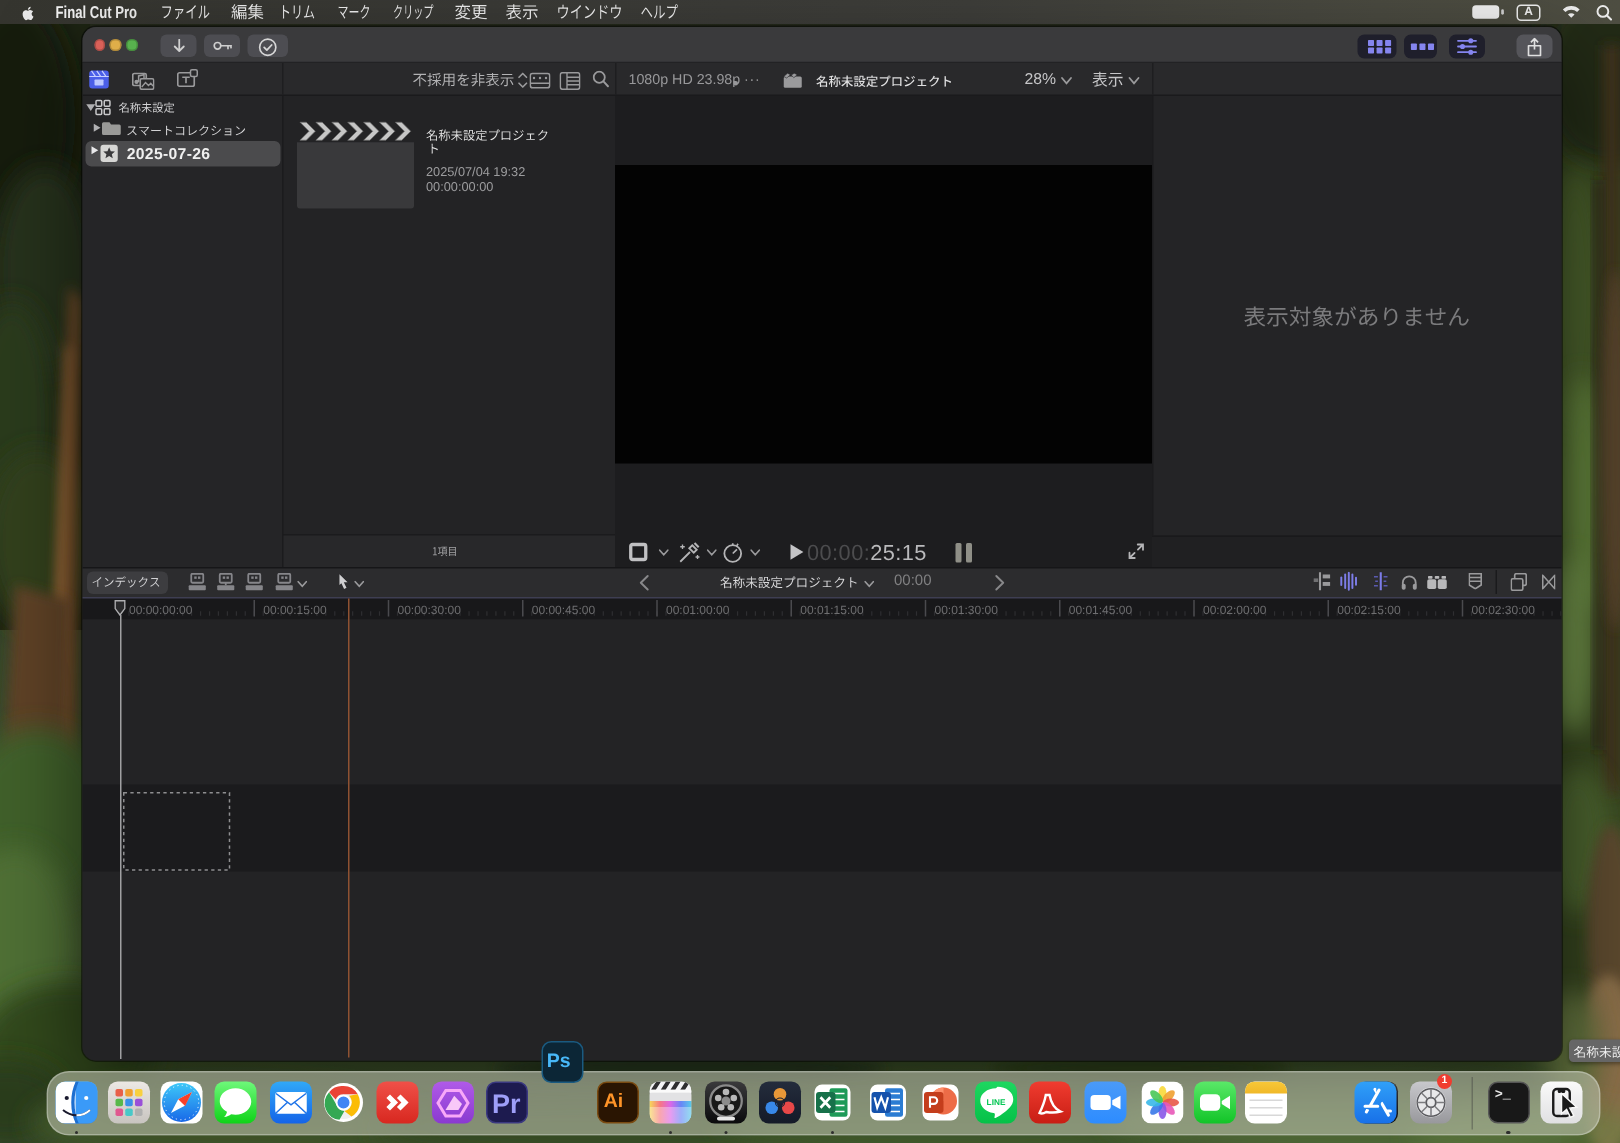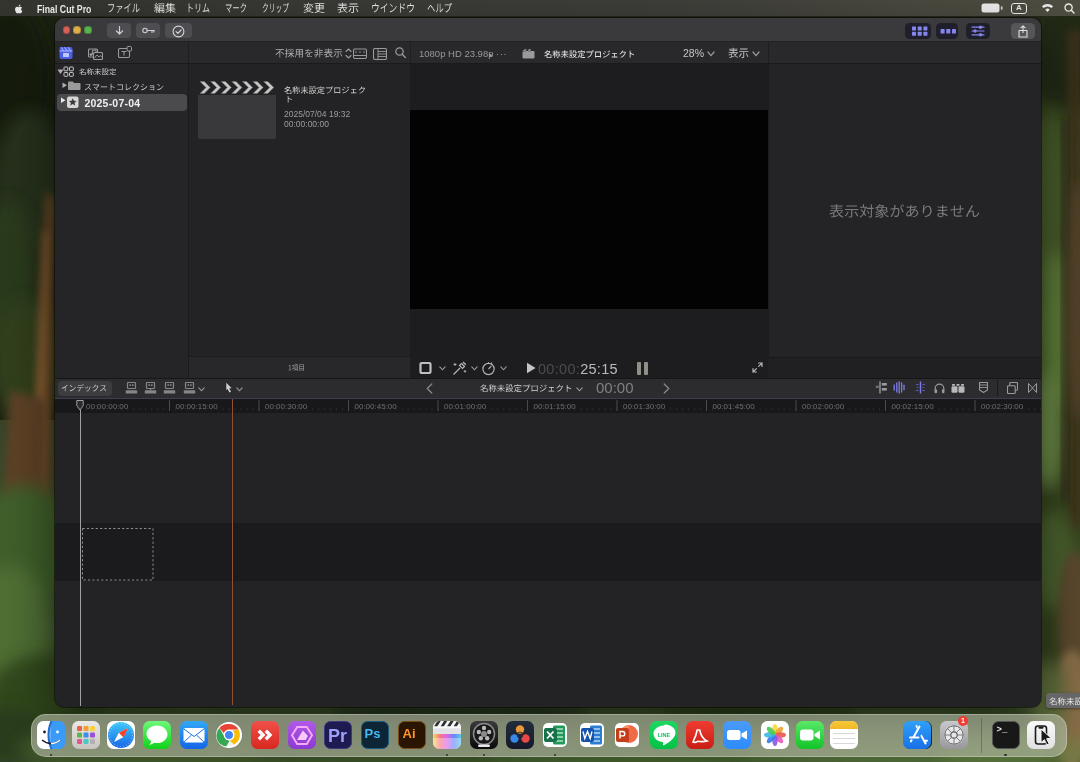--- a/index.html
+++ b/index.html
@@ -237,21 +237,21 @@
   </svg>
 <svg style="position:absolute;left:84px;top:81.5px;" width="82" height="11" viewBox="0 0 82 11">
     <path d="M6.4 2.6 6 2.3C5.9 2.4 5.7 2.4 5.4 2.4C5.1 2.4 2.6 2.4 2.3 2.4C2.1 2.4 1.6 2.4 1.5 2.4V3.1C1.6 3.1 2 3 2.3 3.0C2.6 3 5.1 3 5.4 3.0C5.2 3.7 4.6 4.6 4.1 5.3C3.3 6.2 2.1 7.1 0.8 7.6L1.3 8.2C2.5 7.6 3.6 6.8 4.4 5.8C5.2 6.6 6.1 7.5 6.6 8.2L7.2 7.7C6.7 7.1 5.7 6.1 4.9 5.3C5.4 4.6 5.9 3.7 6.2 3.0C6.2 2.9 6.4 2.7 6.4 2.6Z M11.7 6.7C12.2 7.2 12.8 8 13.1 8.4L13.7 7.9C13.4 7.5 12.8 6.9 12.3 6.4C13.6 5.4 14.7 4.1 15.2 3.2C15.3 3.1 15.4 3 15.4 2.9L14.9 2.5C14.8 2.6 14.6 2.6 14.4 2.6C13.6 2.6 10 2.6 9.6 2.6C9.4 2.6 9 2.6 8.8 2.5V3.2C9 3.2 9.3 3.2 9.6 3.2C10.1 3.2 13.6 3.2 14.3 3.2C13.9 3.9 13 5.1 11.8 6.0C11.3 5.5 10.6 5 10.4 4.7L9.8 5.2C10.3 5.4 11.2 6.2 11.7 6.7Z M16.8 4.5V5.3C17.1 5.3 17.5 5.3 17.9 5.3C18.5 5.3 21.7 5.3 22.3 5.3C22.7 5.3 23 5.3 23.2 5.3V4.5C23 4.6 22.7 4.6 22.3 4.6C21.7 4.6 18.5 4.6 17.9 4.6C17.5 4.6 17.1 4.6 16.8 4.5Z M26.7 7.3C26.7 7.6 26.7 8 26.6 8.2H27.4C27.4 8 27.4 7.5 27.4 7.3L27.4 4.7C28.2 4.9 29.6 5.5 30.5 5.9L30.8 5.3C29.9 4.8 28.4 4.3 27.4 3.9V2.6C27.4 2.4 27.4 2.1 27.4 1.8H26.6C26.7 2.1 26.7 2.4 26.7 2.6C26.7 3.3 26.7 6.8 26.7 7.3Z M33.3 6.9V7.7C33.5 7.6 33.8 7.6 34.2 7.6H38.1L38.1 8.1H38.8C38.8 7.9 38.8 7.6 38.8 7.3V3.2C38.8 3 38.8 2.7 38.8 2.5C38.6 2.6 38.4 2.6 38.2 2.6H34.2C34 2.6 33.6 2.5 33.4 2.5V3.2C33.6 3.2 34 3.2 34.3 3.2H38.1V7.0H34.2C33.8 7 33.5 7 33.3 6.9Z M41.8 7.7 42.2 8.1C42.4 8.1 42.5 8 42.6 8.0C44.6 7.4 46.2 6.4 47.3 5.1L46.9 4.6C45.9 5.9 44 6.9 42.5 7.3C42.5 6.9 42.5 3.5 42.5 2.8C42.5 2.5 42.5 2.2 42.6 2.0H41.8C41.8 2.2 41.9 2.6 41.9 2.8C41.9 3.5 41.9 6.9 41.9 7.4C41.9 7.5 41.8 7.6 41.8 7.7Z M52.3 1.8 51.6 1.5C51.5 1.8 51.4 2 51.3 2.2C51 2.9 50.2 4.1 48.8 4.9L49.3 5.3C50.2 4.7 50.9 4 51.4 3.3H54.1C53.9 4.1 53.4 5.1 52.8 5.8C52.1 6.7 51.1 7.4 49.6 7.8L50.2 8.4C51.7 7.8 52.6 7.1 53.4 6.2C54.1 5.3 54.6 4.2 54.8 3.4C54.8 3.3 54.9 3.1 55 3.0L54.4 2.7C54.3 2.7 54.1 2.8 53.9 2.8H51.7L51.9 2.4C52 2.3 52.2 2 52.3 1.8Z M58.4 1.9 58 2.4C58.5 2.7 59.4 3.2 59.8 3.5L60.1 3.0C59.8 2.7 58.9 2.1 58.4 1.9ZM57.2 7.6 57.6 8.2C58.3 8.1 59.4 7.7 60.2 7.2C61.5 6.5 62.6 5.4 63.3 4.4L62.9 3.7C62.3 4.8 61.2 5.9 59.9 6.6C59.1 7.1 58.1 7.4 57.2 7.6ZM57.2 3.7 56.8 4.2C57.3 4.4 58.2 5 58.6 5.3L59 4.7C58.6 4.5 57.7 3.9 57.2 3.7Z M65.7 7.5V8.1C65.8 8.1 66.1 8.1 66.4 8.1H69.6L69.6 8.4H70.2C70.2 8.3 70.2 8.1 70.2 8.0C70.2 7.3 70.2 4.3 70.2 4.0C70.2 3.9 70.2 3.7 70.2 3.6C70.1 3.6 69.9 3.6 69.7 3.6C69 3.6 67 3.6 66.6 3.6C66.4 3.6 65.9 3.6 65.8 3.6V4.2C65.9 4.2 66.4 4.2 66.6 4.2C67 4.2 69.3 4.2 69.6 4.2V5.5H66.7C66.4 5.5 66.1 5.5 66 5.5V6.1C66.1 6.1 66.4 6.1 66.7 6.1H69.6V7.5H66.3C66.1 7.5 65.8 7.5 65.7 7.5Z M73.8 2.1 73.4 2.6C74 3 75 3.9 75.4 4.3L75.9 3.8C75.4 3.3 74.4 2.5 73.8 2.1ZM73.1 7.5 73.6 8.2C74.9 7.9 75.9 7.4 76.7 6.9C77.9 6.2 78.8 5.1 79.4 4.1L79 3.4C78.5 4.4 77.6 5.6 76.3 6.3C75.6 6.8 74.5 7.3 73.1 7.5Z" fill="#d2d2d4"></path>
   </svg>
 <div class="abs" style="left:56.5px;top:94px;width:130px;height:17px;background:#4b4b4d;border-radius:4px"></div>
 <svg class="abs" style="left:60px;top:96px" width="26" height="13" viewBox="0 0 26 13">
 <path d="M1 1.5l4.5 2.7L1 6.9z" fill="#e8e8ea"></path>
 <rect x="7" y="0.5" width="11.5" height="11.5" rx="2" fill="#d6d6d4"></rect>
 <path d="M12.75 2.2l1.1 2.6 2.8.2-2.1 1.8.65 2.7-2.45-1.5-2.45 1.5.65-2.7-2.1-1.8 2.8-.2z" fill="#3a3a3c"></path>
 </svg>
-<div class="abs" style="left:84.5px;top:97.5px;font-size:10.5px;font-weight:bold;color:#f0f0f0;letter-spacing:0.2px;line-height:11px">2025-07-04</div>
+<div class="abs" style="left:84.5px;top:97.5px;font-size:10.5px;font-weight:bold;color:#f0f0f0;letter-spacing:0.2px;line-height:11px">2025-07-26</div>
 <div class="abs" style="left:198px;top:80px;width:78px;height:59px;background:#39393b;border-radius:2px"></div>
 <svg class="abs" style="left:198px;top:80px" width="78" height="15" viewBox="0 0 78 15">
     <rect width="78" height="15" fill="#232325"></rect>
     <path d="M2.0 1.5 L8.0 7.5 L2.0 13.5 L6.2 13.5 L12.2 7.5 L6.2 1.5 Z" fill="#c6c6c6" stroke="#6a6a6a" stroke-width="0.5"></path>
     <path d="M12.6 1.5 L18.6 7.5 L12.6 13.5 L16.8 13.5 L22.799999999999997 7.5 L16.8 1.5 Z" fill="#c6c6c6" stroke="#6a6a6a" stroke-width="0.5"></path>
     <path d="M23.2 1.5 L29.2 7.5 L23.2 13.5 L27.4 13.5 L33.4 7.5 L27.4 1.5 Z" fill="#c6c6c6" stroke="#6a6a6a" stroke-width="0.5"></path>
     <path d="M33.8 1.5 L39.8 7.5 L33.8 13.5 L38.0 13.5 L44.0 7.5 L38.0 1.5 Z" fill="#c6c6c6" stroke="#6a6a6a" stroke-width="0.5"></path>
     <path d="M44.4 1.5 L50.4 7.5 L44.4 13.5 L48.6 13.5 L54.599999999999994 7.5 L48.6 1.5 Z" fill="#c6c6c6" stroke="#6a6a6a" stroke-width="0.5"></path>
     <path d="M55.0 1.5 L61.0 7.5 L55.0 13.5 L59.2 13.5 L65.2 7.5 L59.2 1.5 Z" fill="#c6c6c6" stroke="#6a6a6a" stroke-width="0.5"></path>
     <path d="M65.6 1.5 L71.6 7.5 L65.6 13.5 L69.8 13.5 L75.8 7.5 L69.8 1.5 Z" fill="#c6c6c6" stroke="#6a6a6a" stroke-width="0.5"></path>
@@ -345,21 +345,21 @@
   </svg>
 <svg class="abs" style="left:426px;top:382.5px" width="7" height="11" viewBox="0 0 7 11">
     <path d="M5.8 1 1.2 5.5 5.8 10" stroke="#88888a" stroke-width="1.3" fill="none" stroke-linecap="round" stroke-linejoin="round"></path>
   </svg>
 <svg style="position:absolute;left:479.5px;top:383.0px;" width="94" height="11" viewBox="0 0 94 11">
     <path d="M3.2 1.3C2.7 2.2 1.7 3.3 0.3 4.1C0.5 4.2 0.7 4.4 0.8 4.6C1.2 4.3 1.5 4.1 1.9 3.8C2.4 4.2 3 4.7 3.4 5.2C2.5 5.9 1.4 6.5 0.3 6.8C0.4 6.9 0.6 7.2 0.6 7.4C1.3 7.1 2 6.8 2.7 6.4V9.1H3.4V8.7H6.8V9.1H7.5V5.5H4.0C5 4.7 5.8 3.6 6.3 2.4L5.9 2.2L5.8 2.2H3.4C3.6 1.9 3.7 1.7 3.9 1.5ZM6.8 8.2H3.4V6.1H6.8ZM2.9 2.8H5.4C5.1 3.5 4.5 4.1 3.9 4.7C3.5 4.3 2.9 3.8 2.3 3.4C2.5 3.2 2.7 3 2.9 2.8Z M12.7 4.7C12.5 5.7 12.2 6.7 11.7 7.4C11.9 7.5 12.1 7.6 12.2 7.7C12.7 7 13.1 5.9 13.4 4.8ZM15.1 4.8C15.5 5.7 15.8 6.9 16 7.6L16.5 7.5C16.4 6.7 16.1 5.5 15.7 4.6ZM12.9 1.4C12.7 2.3 12.3 3.3 11.9 4.0V3.7H10.8V2.3C11.2 2.2 11.6 2.1 11.9 1.9L11.4 1.5C10.8 1.7 9.7 2 8.8 2.2C8.8 2.3 8.9 2.5 8.9 2.6C9.3 2.6 9.8 2.5 10.2 2.4V3.7H8.8V4.3H10.1C9.8 5.3 9.2 6.4 8.6 7.0C8.7 7.1 8.9 7.4 9 7.5C9.4 7 9.8 6.2 10.2 5.3V9.1H10.8V5.4C11.1 5.8 11.4 6.2 11.6 6.5L11.9 6.0C11.8 5.8 11 5 10.8 4.8V4.3H11.7L11.5 4.5C11.7 4.6 12 4.7 12.1 4.8C12.4 4.4 12.6 4 12.9 3.4H13.9V8.3C13.9 8.4 13.9 8.4 13.8 8.4C13.7 8.4 13.3 8.4 12.9 8.4C13 8.6 13.1 8.9 13.1 9.1C13.7 9.1 14 9 14.3 8.9C14.5 8.8 14.6 8.6 14.6 8.3V3.4H16.4V2.8H13.1C13.2 2.4 13.4 1.9 13.5 1.5Z M20.7 1.4V2.7H17.9V3.3H20.7V4.8H17.3V5.4H20.3C19.5 6.5 18.3 7.6 17.1 8.1C17.2 8.2 17.4 8.4 17.5 8.6C18.7 8 19.8 7 20.7 5.9V9.1H21.3V5.9C22.1 7 23.3 8 24.5 8.6C24.6 8.4 24.8 8.2 24.9 8.1C23.7 7.6 22.5 6.5 21.7 5.4H24.7V4.8H21.3V3.3H24.1V2.7H21.3V1.4Z M25.9 3.9V4.4H28.4V3.9ZM26 1.6V2.1H28.4V1.6ZM25.9 5.0V5.5H28.4V5.0ZM25.5 2.7V3.3H28.7V2.7ZM29.4 1.6V2.6C29.4 3.2 29.2 3.9 28.4 4.4C28.6 4.5 28.8 4.7 28.9 4.9C29.8 4.3 30 3.4 30 2.6V2.2H31.4V3.7C31.4 4.3 31.6 4.4 32.1 4.4C32.2 4.4 32.6 4.4 32.7 4.4C33.1 4.4 33.3 4.2 33.3 3.2C33.2 3.2 32.9 3.1 32.8 3.0C32.8 3.8 32.8 3.9 32.6 3.9C32.5 3.9 32.2 3.9 32.2 3.9C32 3.9 32 3.9 32 3.7V1.6ZM28.8 5.0V5.6H32.0C31.8 6.2 31.4 6.8 30.9 7.2C30.4 6.7 30.1 6.2 29.8 5.6L29.3 5.8C29.6 6.5 29.9 7.1 30.5 7.6C29.9 8 29.2 8.3 28.5 8.5C28.6 8.7 28.7 8.9 28.8 9.1C29.6 8.8 30.3 8.5 30.9 8.0C31.5 8.5 32.2 8.8 32.9 9.1C33 8.9 33.2 8.7 33.3 8.5C32.6 8.3 31.9 8 31.4 7.6C32 7 32.5 6.2 32.8 5.1L32.4 5.0L32.3 5.0ZM25.9 6.1V9.0H26.5V8.6H28.4V6.1ZM26.5 6.7H27.9V8.1H26.5Z M35.5 5.2C35.3 6.8 34.8 8 33.9 8.7C34 8.8 34.3 9 34.4 9.1C35 8.6 35.4 8 35.7 7.2C36.4 8.7 37.7 9 39.4 9.0H41.4C41.4 8.8 41.6 8.5 41.6 8.3C41.2 8.3 39.8 8.3 39.5 8.3C39 8.3 38.5 8.3 38.1 8.2V6.5H40.6V5.9H38.1V4.5H40.3V3.9H35.4V4.5H37.5V8.0C36.8 7.8 36.2 7.3 35.9 6.4C36 6.1 36.1 5.7 36.1 5.3ZM34.3 2.3V4.1H34.9V2.9H40.7V4.1H41.3V2.3H38.1V1.3H37.5V2.3Z M48.8 2.4C48.8 2.1 49 1.8 49.3 1.8C49.6 1.8 49.9 2.1 49.9 2.4C49.9 2.7 49.6 2.9 49.3 2.9C49 2.9 48.8 2.7 48.8 2.4ZM48.4 2.4C48.4 2.5 48.4 2.6 48.4 2.6L48.1 2.6C47.8 2.6 44.4 2.6 43.9 2.6C43.7 2.6 43.3 2.6 43.1 2.6V3.3C43.3 3.3 43.6 3.3 43.9 3.3C44.4 3.3 47.7 3.3 48.2 3.3C48.1 4.1 47.7 5.3 47.1 6.0C46.4 6.9 45.5 7.7 43.8 8.1L44.4 8.7C46 8.2 47 7.4 47.7 6.5C48.4 5.6 48.8 4.2 49 3.4L49 3.3C49.1 3.3 49.2 3.3 49.3 3.3C49.8 3.3 50.3 2.9 50.3 2.4C50.3 1.8 49.8 1.4 49.3 1.4C48.8 1.4 48.4 1.8 48.4 2.4Z M51.6 2.6C51.6 2.8 51.6 3.1 51.6 3.3C51.6 3.6 51.6 7.1 51.6 7.4C51.6 7.7 51.6 8.3 51.6 8.5H52.3L52.3 8.0H56.9L56.9 8.5H57.6C57.6 8.4 57.6 7.7 57.6 7.4C57.6 7.1 57.6 3.7 57.6 3.3C57.6 3.1 57.6 2.9 57.6 2.6C57.4 2.7 57.1 2.7 56.9 2.7C56.5 2.7 52.8 2.7 52.4 2.7C52.2 2.7 52 2.7 51.6 2.6ZM52.3 7.3V3.3H56.9V7.3Z M64.8 2.1 64.4 2.3C64.6 2.7 64.9 3.2 65.1 3.7L65.6 3.4C65.4 3 65 2.4 64.8 2.1ZM65.9 1.7 65.4 1.9C65.7 2.3 66 2.8 66.2 3.2L66.7 3.0C66.5 2.6 66.1 2 65.9 1.7ZM61.2 2 60.8 2.6C61.3 2.9 62.3 3.5 62.7 3.8L63.1 3.2C62.7 2.9 61.7 2.3 61.2 2.0ZM60 8 60.4 8.7C61.1 8.5 62.3 8.1 63.1 7.7C64.5 6.9 65.6 5.8 66.4 4.7L66 4.0C65.3 5.1 64.2 6.2 62.8 7.0C61.9 7.5 60.9 7.9 60 8.0ZM60 3.9 59.6 4.5C60.1 4.7 61 5.3 61.4 5.6L61.8 5.0C61.4 4.8 60.5 4.2 60 3.9Z M68.5 7.8V8.5C68.7 8.4 68.9 8.4 69.1 8.4H73.8C73.9 8.4 74.1 8.4 74.3 8.5V7.8C74.1 7.8 74 7.8 73.8 7.8H71.7V4.7H73.4C73.6 4.7 73.8 4.7 74 4.7V4.1C73.8 4.1 73.6 4.1 73.4 4.1H69.5C69.4 4.1 69.1 4.1 68.9 4.1V4.7C69.1 4.7 69.4 4.7 69.5 4.7H71.0V7.8H69.1C68.9 7.8 68.7 7.8 68.5 7.8Z M80.1 1.9 79.3 1.6C79.3 1.8 79.2 2.1 79.1 2.3C78.7 3 77.9 4.3 76.4 5.1L77 5.6C77.9 4.9 78.6 4.2 79.1 3.5H82.0C81.8 4.3 81.3 5.3 80.6 6.1C79.9 7 78.8 7.8 77.3 8.2L77.9 8.8C79.5 8.2 80.5 7.4 81.2 6.5C82 5.6 82.5 4.4 82.7 3.6C82.8 3.5 82.9 3.3 82.9 3.1L82.4 2.8C82.2 2.9 82 2.9 81.8 2.9H79.5L79.7 2.5C79.8 2.4 80 2.1 80.1 1.9Z M86.8 7.7C86.8 8 86.8 8.4 86.8 8.7H87.6C87.6 8.4 87.5 7.9 87.5 7.7L87.5 4.9C88.5 5.2 89.9 5.7 90.8 6.2L91.1 5.5C90.2 5.1 88.6 4.5 87.5 4.1V2.8C87.5 2.5 87.6 2.2 87.6 1.9H86.8C86.8 2.2 86.8 2.5 86.8 2.8C86.8 3.5 86.8 7.2 86.8 7.7Z" fill="#d8d8da"></path>
   </svg>
 <svg class="abs" style="left:576px;top:387px" width="7" height="5" viewBox="0 0 7 5">
     <path d="M0.8 0.8 3.5 3.8 6.2 0.8" stroke="#9a9a9c" stroke-width="1.1" fill="none" stroke-linecap="round"></path>
   </svg>
-<div class="abs" style="left:596px;top:383px;font-size:15px;color:#808082;line-height:10px">00:00</div>
+<div class="abs" style="left:596px;top:383px;font-size:10px;color:#808082;line-height:10px">00:00</div>
 <svg class="abs" style="left:663px;top:382.5px" width="7" height="11" viewBox="0 0 7 11">
     <path d="M1.2 1 5.8 5.5 1.2 10" stroke="#88888a" stroke-width="1.3" fill="none" stroke-linecap="round" stroke-linejoin="round"></path>
   </svg>
 <svg class="abs" style="left:875px;top:381px" width="12" height="13" viewBox="0 0 12 13">
     <line x1="5" y1="0.5" x2="5" y2="12.5" stroke="#9a9a9c" stroke-width="1.4"></line>
     <rect x="6.8" y="2" width="5" height="2.6" fill="#9a9a9c"></rect>
     <rect x="6.8" y="7" width="5" height="2.6" fill="#9a9a9c"></rect>
     <rect x="0.8" y="4.6" width="3" height="2.4" fill="#707072"></rect>
   </svg>
 <svg class="abs" style="left:893px;top:381px" width="12" height="13" viewBox="0 0 12 13">
@@ -674,21 +674,21 @@
     <svg style="position:absolute;left:0px;top:0px" width="28" height="28" viewBox="0 0 28 28">
       <path d="M14 4 5 20h18z" fill="none"></path>
       <path d="M9.2 6h9.6L24 14.3 18.8 23H9.2L4 14.3z" fill="none" stroke="#f8a8f8" stroke-width="2"></path>
       <path d="M14.8 9.5 9 19h8.6l2.4-4z" fill="#f8c8f8"></path>
     </svg>
   </div>
 <div class="abs" style="left:324.0px;top:721px;width:28px;height:28px;border-radius:6.5px;">
     <div style="position:absolute;left:0;top:0;width:28px;height:28px;border-radius:6.5px;background:#1d1b4f;border:1px solid #3a3880"></div>
     <div style="position:absolute;left:4px;top:5px;font-size:18px;font-weight:bold;color:#9e9ff8;font-family:'Liberation Sans'">Pr</div>
   </div>
-<div class="abs" style="left:360.5px;top:721px;width:28px;height:28px;border-radius:6.5px;">
+<div class="abs" style="left:360.5px;top:694px;width:28px;height:28px;border-radius:6.5px;">
     <div style="position:absolute;left:0;top:0;width:28px;height:28px;border-radius:6.5px;background:#0c2636;border:1px solid #1a5a80"></div>
     <div style="position:absolute;left:4px;top:5px;font-size:13px;font-weight:bold;color:#48b8f8;font-family:'Liberation Sans'">Ps</div>
   </div>
 <div class="abs" style="left:397.5px;top:721px;width:28px;height:28px;border-radius:6.5px;">
     <div style="position:absolute;left:0;top:0;width:28px;height:28px;border-radius:6.5px;background:#2a1502;border:1px solid #7a4a10"></div>
     <div style="position:absolute;left:5px;top:5px;font-size:13px;font-weight:bold;color:#ff9428;font-family:'Liberation Sans'">Ai</div>
   </div>
 <div class="abs" style="left:433.0px;top:721px;width:28px;height:28px;border-radius:6.5px;">
     <svg style="position:absolute;left:0px;top:0px" width="28" height="28" viewBox="0 0 28 28">
       <defs>

